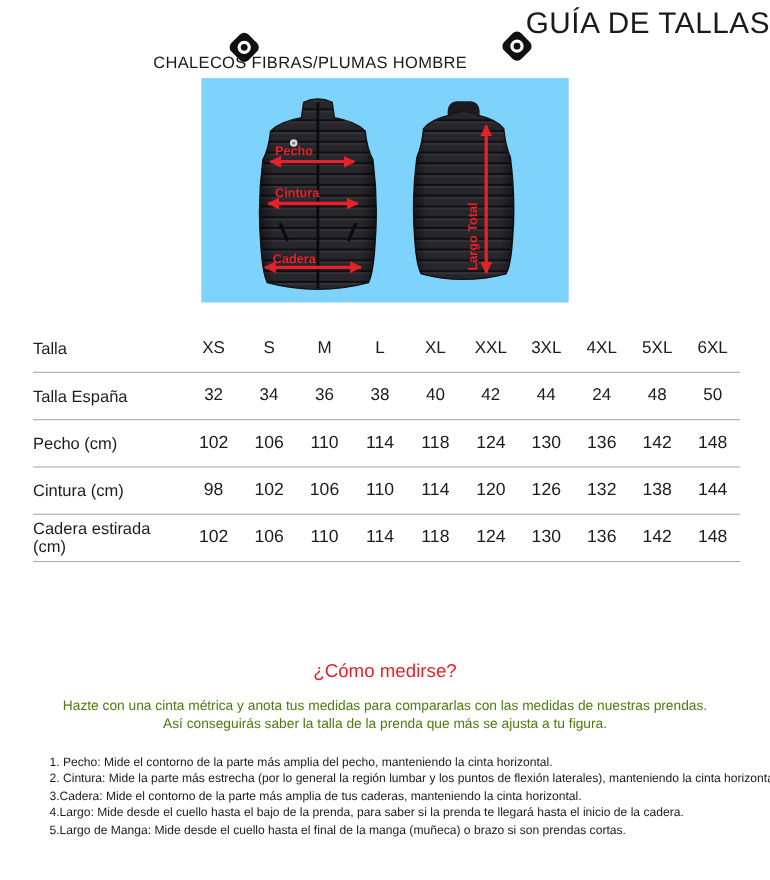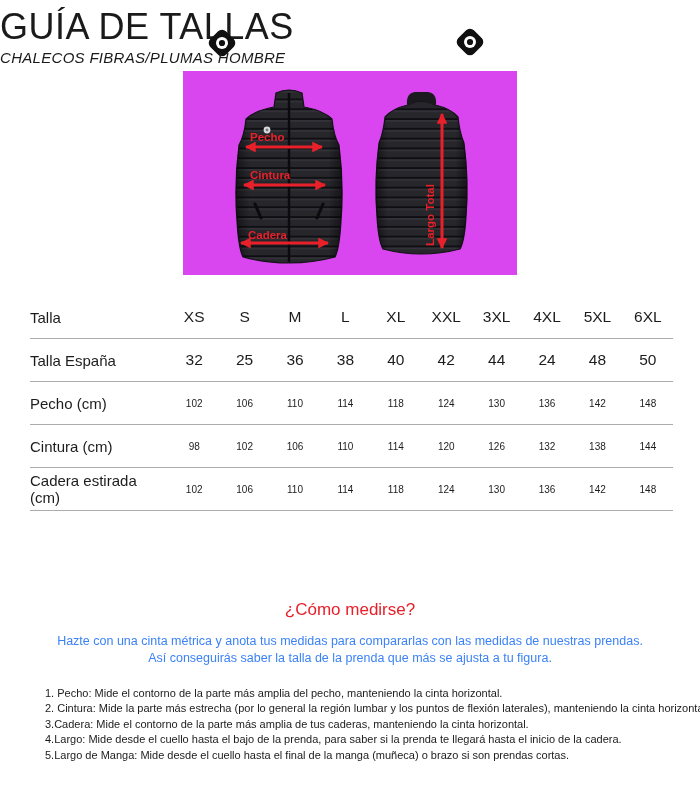--- a/index.html
+++ b/index.html
@@ -2,52 +2,52 @@
 <html><head>
 <meta charset="utf-8">
 <style>
   * { margin:0; padding:0; box-sizing:border-box; }
   html,body { background:#fff; }
   .page {
     position:relative; width:700px; height:800px; background:#fff;
     font-family:"Liberation Sans", sans-serif; color:#1c1c1c; overflow:hidden;
   }
   .title {
-    position:absolute; top:6px; left:0; width:700px; text-align:left;
-    font-size:36px; font-weight:400; letter-spacing:0.5px; color:#1a1a1a;
+    position:absolute; top:6px; left:0; width:700px; text-align:right;
+    font-size:27px; font-weight:400; letter-spacing:0.5px; color:#1a1a1a;
   }
   .subtitle {
-    position:absolute; top:49px; left:0; width:564px; text-align:left;
-    font-size:15px; font-weight:400; letter-spacing:0.3px; color:#1a1a1a;font-style:italic;
+    position:absolute; top:49px; left:0; width:564px; text-align:center;
+    font-size:15px; font-weight:400; letter-spacing:0.3px; color:#1a1a1a;
   }
   .hdr-icon { position:absolute; width:36px; height:36px; }
   .hdr-icon.left  { left:204px; top:25px; }
   .hdr-icon.right { left:452px; top:24px; }
 
   .img-panel {
     position:absolute; left:183px; top:71px; width:334px; height:204px;
-    background:#d946ef;
+    background:#7dd3fc;
   }
 
   .size-table { position:absolute; left:30px; top:296px; width:643px; }
   .trow {
     display:flex; align-items:center; height:43px;
     border-bottom:1px solid #acacac;
   }
   .tlabel { width:139px; font-size:15px; color:#1c1c1c; }
-  .tcell  { flex:1; text-align:center; font-size:10px; color:#1c1c1c; }
+  .tcell  { flex:1; text-align:center; font-size:16px; color:#1c1c1c; }
   .trow.large .tcell { font-size:15.5px; }
 
   .howto-heading {
     position:absolute; top:600px; left:0; width:700px; text-align:center;
     font-size:17px; color:#e8202a; font-weight:400;
   }
   .howto-intro {
     position:absolute; top:633px; left:0; width:700px; text-align:center;
-    font-size:12.5px; line-height:17px; color:#3b82f6;
+    font-size:12.5px; line-height:17px; color:#4d7c0f;
   }
   .howto-steps {
     position:absolute; top:686px; left:45px; width:650px;
     font-size:11px; line-height:15.4px; color:#1b1b1b;
   }
   .howto-steps div { white-space:nowrap; }
 
   .rlabel { font-family:"Liberation Sans", sans-serif; font-size:11.5px; font-weight:700; fill:#e8202a; }
   .rarrow { stroke:#e8202a; stroke-width:3; }
 </style>
@@ -132,21 +132,21 @@
         <div class="tcell">XL</div>
         <div class="tcell">XXL</div>
         <div class="tcell">3XL</div>
         <div class="tcell">4XL</div>
         <div class="tcell">5XL</div>
         <div class="tcell">6XL</div>
       </div>
       <div class="trow large">
         <div class="tlabel">Talla España</div>
         <div class="tcell">32</div>
-        <div class="tcell">25</div>
+        <div class="tcell">34</div>
         <div class="tcell">36</div>
         <div class="tcell">38</div>
         <div class="tcell">40</div>
         <div class="tcell">42</div>
         <div class="tcell">44</div>
         <div class="tcell">24</div>
         <div class="tcell">48</div>
         <div class="tcell">50</div>
       </div>
       <div class="trow">

